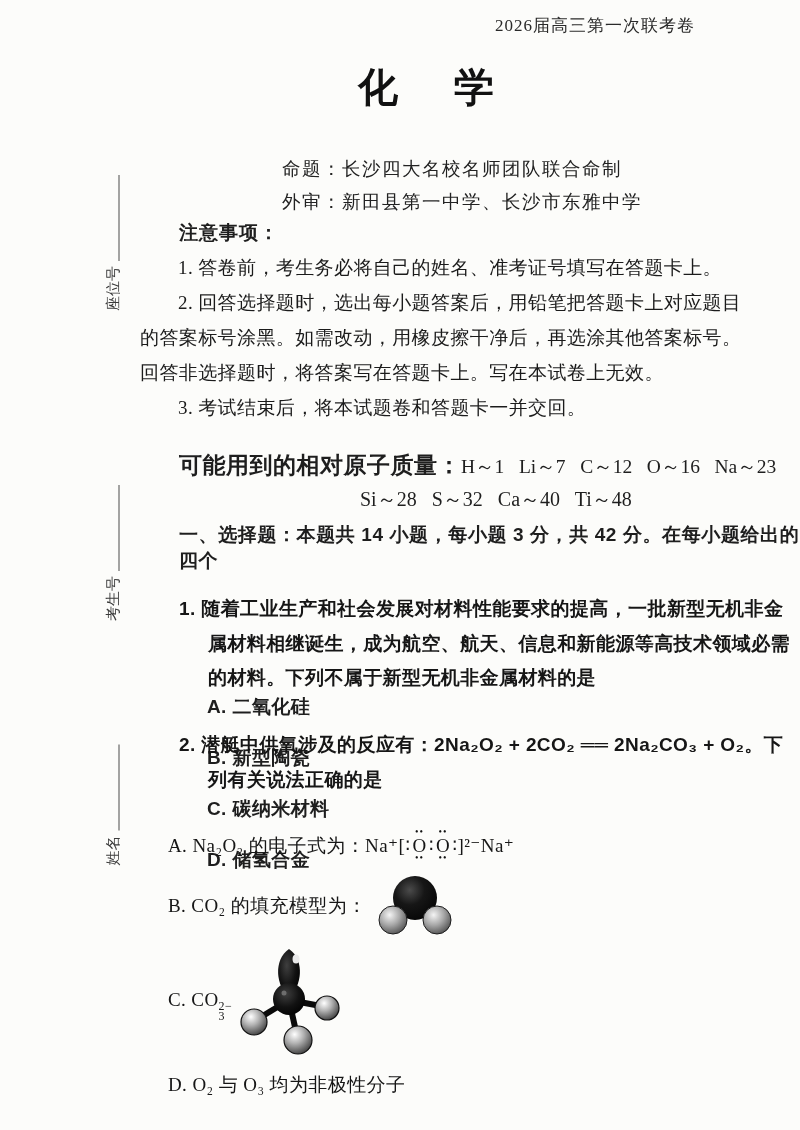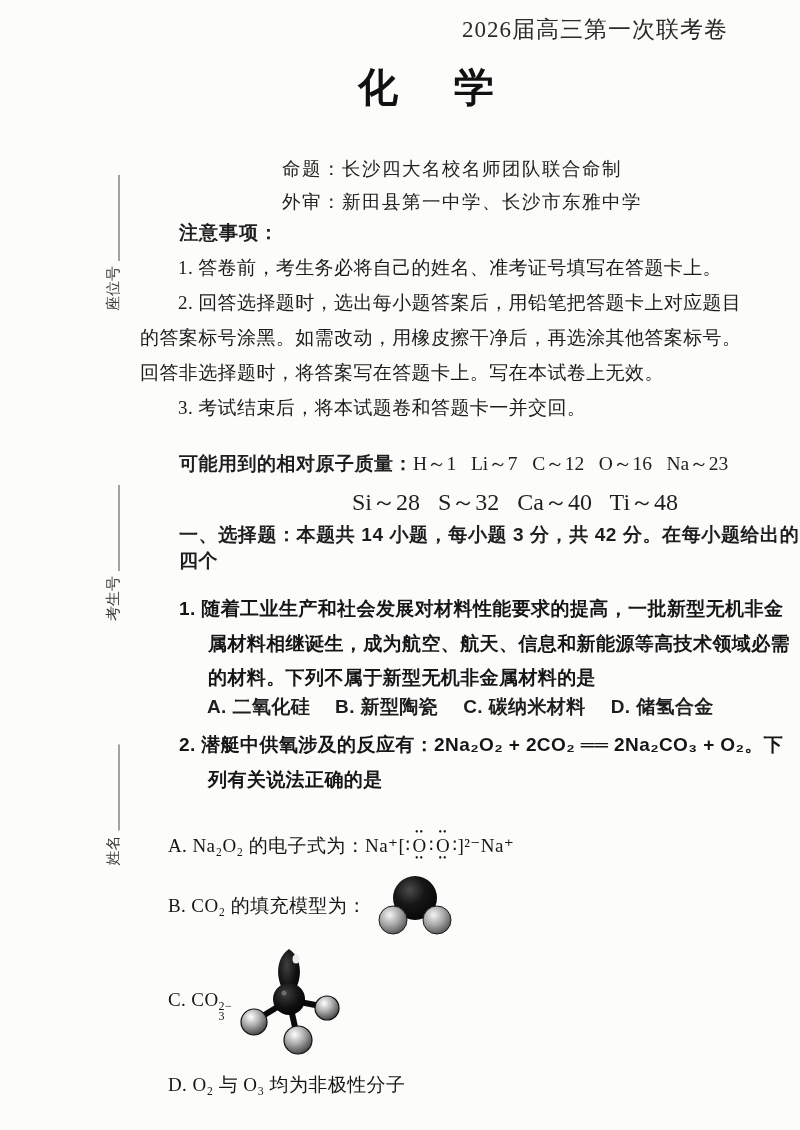--- a/index.html
+++ b/index.html
@@ -7,21 +7,21 @@
     position:relative;width:800px;height:1130px;margin:0 auto;
     background:#fcfcfa;overflow:hidden;
     font-family:"Liberation Serif","DejaVu Serif",serif;
     color:#1e1e1e;
   }
   .abs{position:absolute;}
   .pre{white-space:pre;}
 
   .exam-header{
     top:14px;left:440px;width:310px;text-align:center;
-    font-size:23px;letter-spacing:1px;color:#2a2a2a;
+    font-size:17px;letter-spacing:1px;color:#2a2a2a;
   }
   .paper-title{
     top:60px;left:432px;transform:translateX(-50%);
     font-size:40px;font-weight:bold;letter-spacing:12px;white-space:pre;
     color:#111;
   }
   .meta-line{left:282px;font-size:18.5px;letter-spacing:1.5px;color:#222;}
   .meta-proposer{top:156px;}
   .meta-reviewer{top:189px;}
 
@@ -30,36 +30,36 @@
   .notes-heading{top:220px;left:140px;font-size:19px;letter-spacing:1px;}
   .note-item{
     left:140px;width:614px;font-size:19px;line-height:35px;
     text-indent:2em;letter-spacing:0.4px;color:#1b1b1b;
   }
   .note-1{top:250px;}
   .note-2{top:285px;}
   .note-3{top:390px;}
 
   .masses-line1{top:450px;left:140px;font-size:19.5px;}
-  .masses-label{font-size:19px;letter-spacing:0.5px;}
-  .masses-line2{top:486px;left:352px;font-size:24px;}
+  .masses-label{font-size:23px;letter-spacing:0.5px;}
+  .masses-line2{top:486px;left:360px;font-size:20px;}
 
   .sec-line{left:140px;font-size:19px;letter-spacing:0.6px;}
   .sec-1{top:522px;}
   .sec-2{top:557px;left:170px;}
 
   .qblock{
     left:140px;width:618px;font-size:19px;line-height:34.5px;
     letter-spacing:0.4px;color:#161616;
     padding-left:29px;text-indent:-29px;box-sizing:border-box;
   }
   .q1{top:592px;}
   .q1-options{
     top:694px;left:168px;display:flex;gap:25px;
-    font-size:19px;letter-spacing:0.4px;white-space:nowrap;
+    font-size:19px;letter-spacing:0.4px;white-space:nowrap;flex-direction:column;
   }
   .q2{top:728px;}
 
   .optline{left:168px;font-size:19px;letter-spacing:0.4px;color:#161616;margin-top:32px;}
   .optA{top:801px;}
   .optB{top:842px;display:flex;align-items:center;gap:10px;}
   .optC{top:908px;display:flex;align-items:center;gap:6px;}
   .optD{top:1040px;}
 
   

